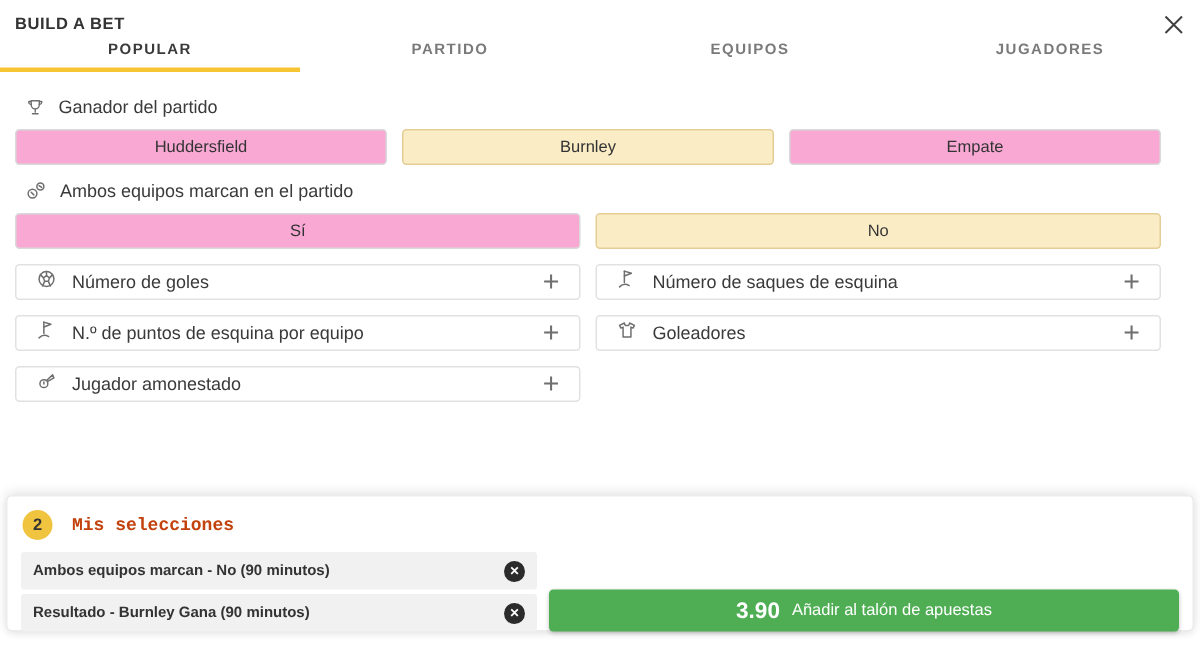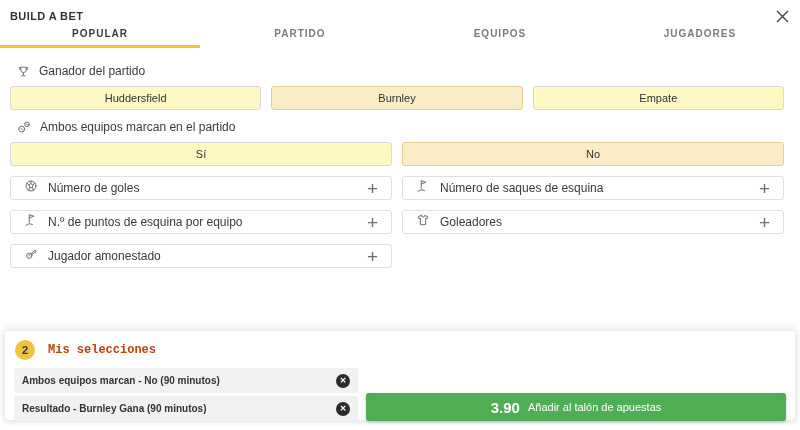--- a/index.html
+++ b/index.html
@@ -24,29 +24,29 @@
   
   .tabs { display: flex; height: 20px; }
   .tab {
     flex: 1; text-align: center; font-size: 10px; font-weight: bold;
     letter-spacing: 1px; color: #7a7a7a; padding-bottom: 3px; cursor: pointer;
     border-bottom: 3px solid transparent;
   }
   .tab.active { color: #3a3a3a; border-bottom-color: #F7C433; }
 
   
-  .content { padding: 16px 16px 0 10px; }
+  .content { padding: 16px 26px 0 10px; }
   .section-label {
     display: flex; align-items: center; gap: 9px;
     margin: 0 0 8px 7px; font-size: 12px; color: #3a3a3a;
   }
   .section-label .ico { display: flex; align-items: center; }
   .options-row { display: flex; gap: 10px; margin-bottom: 10px; }
   .option {
-    flex: 1; height: 24px; background: #fef9c3;
+    flex: 1; height: 24px; background: #f9a8d4;
     border: 1px solid #d9d9d9; border-radius: 3px;
     display: flex; align-items: center; justify-content: center;
     font-size: 11px; color: #333; cursor: pointer;
   }
   .option.selected { background: #FAECC5; border-color: #E5CD96; }
 
   
   .accordion-grid {
     display: grid; grid-template-columns: 1fr 1fr;
     column-gap: 10px; row-gap: 10px; margin-top: 6px;

